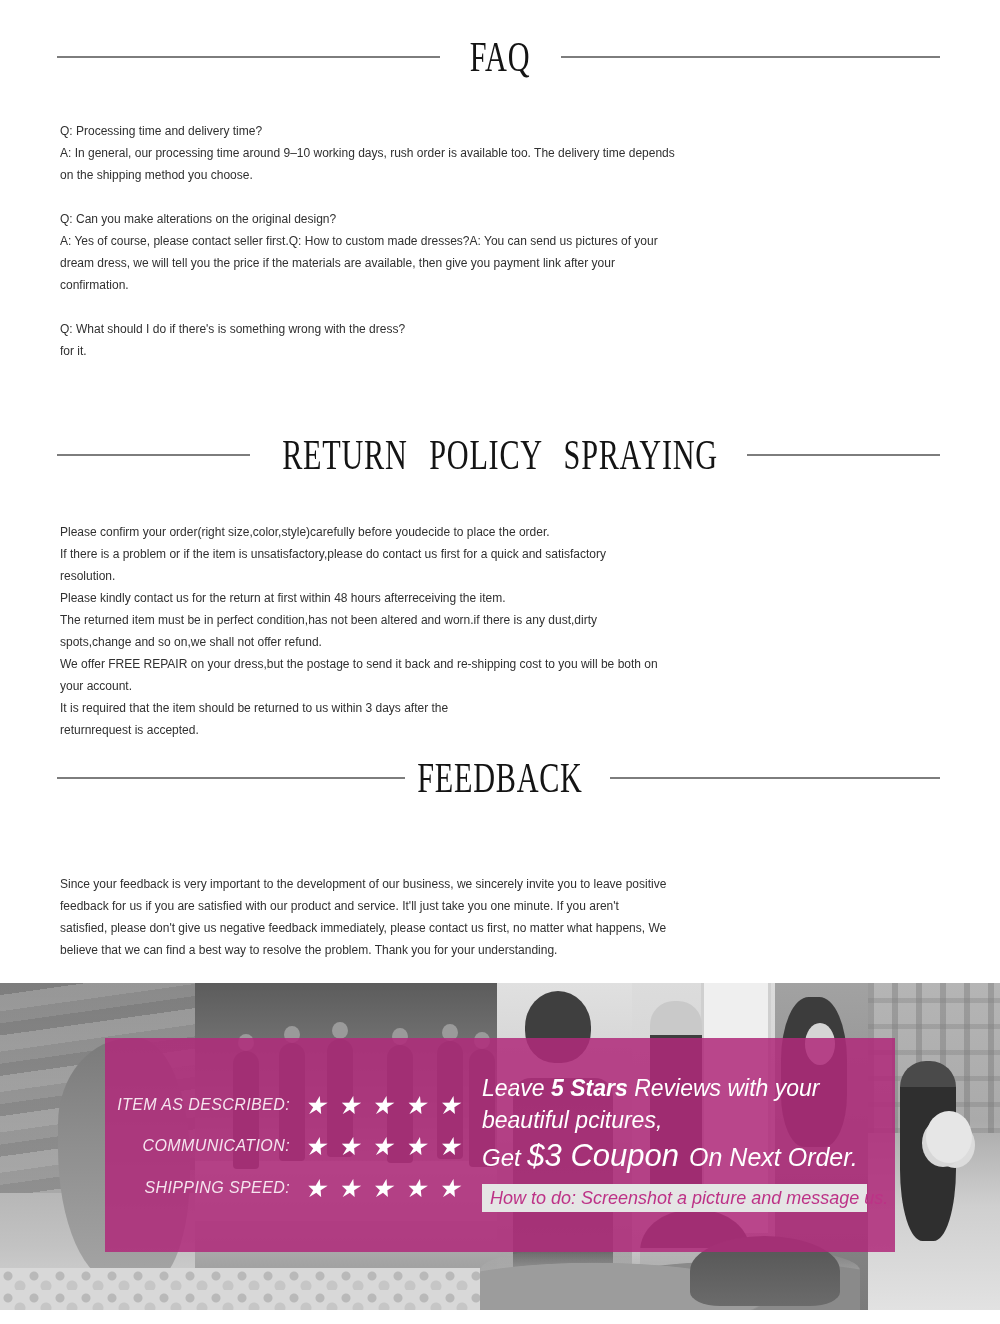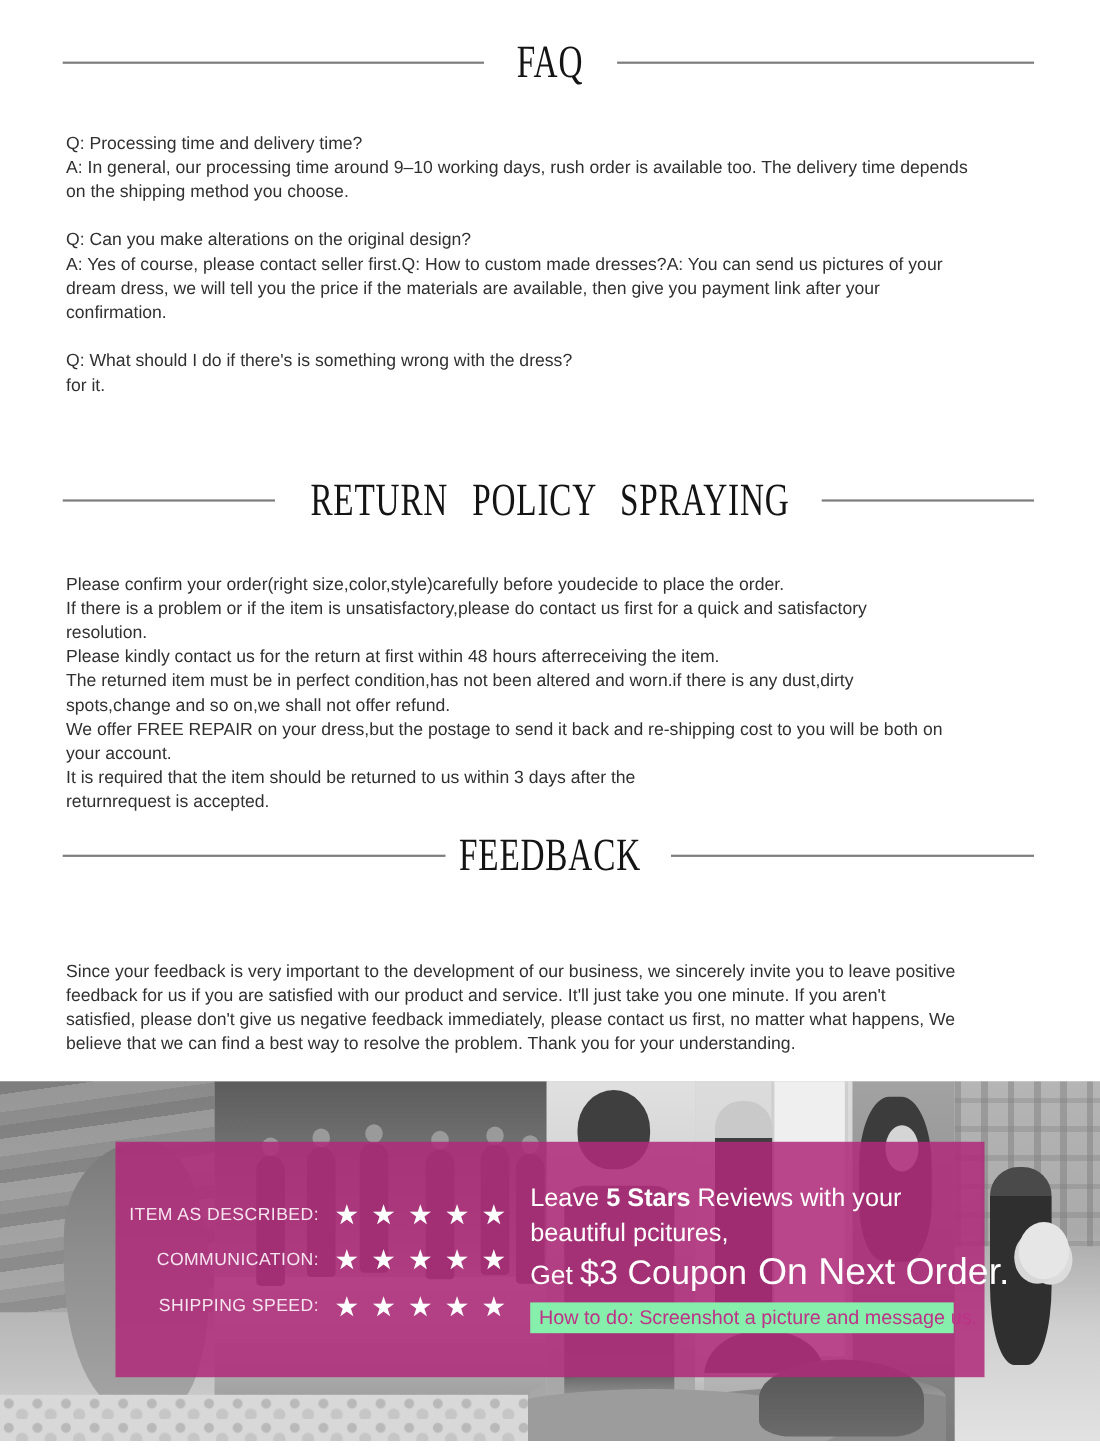--- a/index.html
+++ b/index.html
@@ -12,24 +12,24 @@
   .sec-head{position:absolute;left:0;width:1000px;height:46px;}
   .sec-head .rule{position:absolute;height:2px;background:#7d7d7d;top:21px;}
   .sec-head .t{
     position:absolute;left:50%;top:-1px;
     transform:translateX(-50%) scaleX(0.72);transform-origin:center;
     font-family:"Liberation Serif",serif;font-weight:400;color:#141414;
     font-size:42px;line-height:46px;white-space:nowrap;letter-spacing:1px;
   }
   .sec-head .t.ws{word-spacing:0.45em;}
   
-  .tb{position:absolute;left:60px;font-size:16px;line-height:22px;color:#303030;}
+  .tb{position:absolute;left:60px;font-size:12px;line-height:22px;color:#303030;}
   .tb .line{white-space:nowrap;}
   
-  .banner{position:absolute;left:0;top:983px;width:1000px;height:327px;overflow:hidden;background:#c9c9c9;}
+  .banner{position:absolute;left:0;top:983px;width:1000px;height:327px;overflow:hidden;background:#c9c9c9;font-style:italic;}
   .pnl{position:absolute;top:0;height:327px;}
   .pnl1{left:0;width:195px;background:linear-gradient(180deg,#8f8f8f 0%,#a3a3a3 30%,#b0b0b0 55%,#c2c2c2 80%,#d6d6d6 100%);}
   .rocksteps{position:absolute;left:0;top:0;width:195px;height:210px;opacity:.55;
     background:repeating-linear-gradient(172deg,#6f6f6f 0 12px,#9d9d9d 12px 28px,#868686 28px 40px);}
   .drape{position:absolute;left:58px;top:55px;width:132px;height:245px;
     background:linear-gradient(180deg,#7a7a7a 0%,#8d8d8d 40%,#a5a5a5 100%);
     border-radius:55% 40% 30% 45%/35% 50% 45% 55%;}
   .pebbles{position:absolute;left:0;bottom:0;width:480px;height:42px;background:#d8d8d8;
     background-image:radial-gradient(circle at 8px 8px,#b9b9b9 4px,transparent 5px),radial-gradient(circle at 20px 18px,#c6c6c6 5px,transparent 6px);
     background-size:26px 22px;}
@@ -60,22 +60,22 @@
   .overlay{position:absolute;left:105px;top:55px;width:790px;height:214px;background:rgba(176,42,122,0.86);}
   .rrow{position:absolute;left:0;height:30px;display:flex;align-items:center;}
   .rrow.r1{top:52px;} .rrow.r2{top:93px;} .rrow.r3{top:135px;}
   .rlabel{display:inline-block;width:185px;text-align:right;color:#f6e4ef;font-size:16px;letter-spacing:.4px;white-space:nowrap;}
   .rstars{margin-left:14px;color:#ffffff;font-size:25px;letter-spacing:11px;line-height:30px;white-space:nowrap;}
   .promo{position:absolute;left:377px;top:34px;color:#ffffff;}
   .promo .l1,.promo .l2{font-size:23px;line-height:32px;white-space:nowrap;}
   .promo .b{font-weight:bold;}
   .promo .l3{font-size:24px;line-height:40px;white-space:nowrap;}
   .promo .big{font-size:31px;}
-  .promo .l3post{margin-left:10px;font-size:34px;}
-  .howto{position:absolute;left:377px;top:146px;width:377px;height:28px;background:#86efac;
+  .promo .l3post{margin-left:10px;font-size:25px;}
+  .howto{position:absolute;left:377px;top:146px;width:377px;height:28px;background:#e5e5e5;
     color:#bd3287;font-size:18px;line-height:28px;padding-left:8px;white-space:nowrap;}
 </style>
 </head>
 <body>
 
 <div class="page">
 
   <div class="sec-head" style="top:35px;">
     <div class="rule" style="left:57px;width:383px;"></div>
     <div class="t">FAQ</div>

